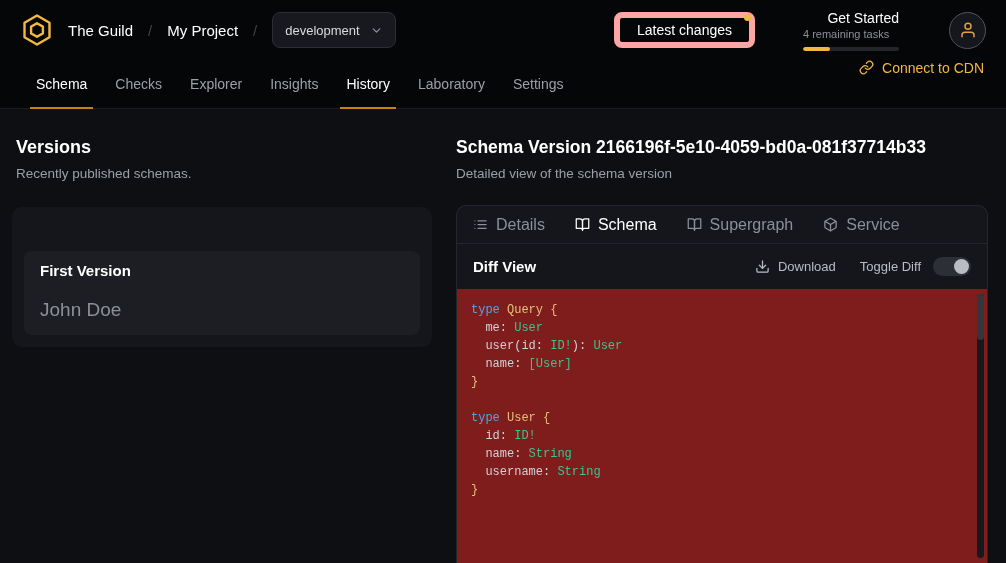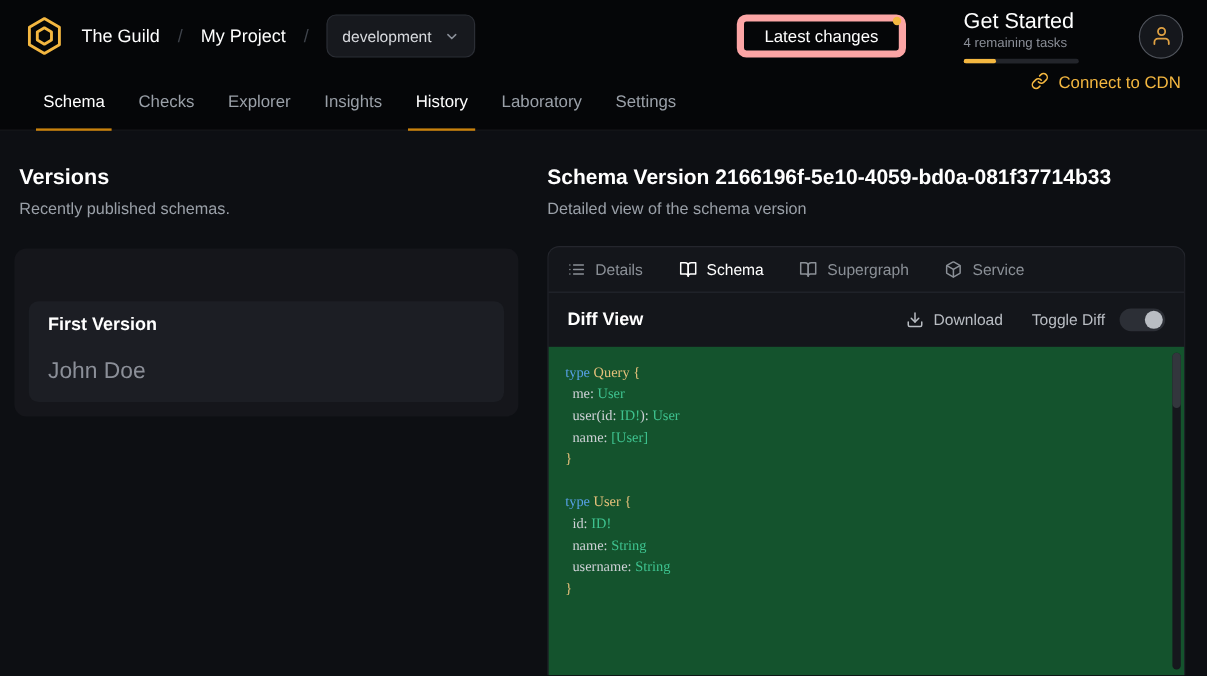--- a/index.html
+++ b/index.html
@@ -34,21 +34,21 @@
     border: 6px solid #fca5a5; border-radius: 8px;
     background: transparent; color: #ffffff;
     font-size: 14px; font-family: inherit; cursor: pointer;
   }
   .notif-dot {
     position: absolute; top: -4px; right: -2px;
     width: 7px; height: 7px; border-radius: 50%;
     background: #f4b740;
   }
   .get-started { margin-left: 48px; width: 96px; }
-  .gs-title { font-size: 18px; color: #ffffff; }
+  .gs-title { font-size: 14px; color: #ffffff; text-align: right; }
   .gs-sub { font-size: 11px; color: #8b8f98; margin-top: 2px; }
   .gs-bar { margin-top: 7px; height: 4px; border-radius: 2px; background: #23252b; overflow: hidden; }
   .gs-fill { height: 100%; background: #f4b740; border-radius: 2px; }
   .avatar {
     margin-left: 50px;
     width: 37px; height: 37px; border-radius: 50%;
     background: #15171c; border: 1px solid #50545c;
     display: flex; align-items: center; justify-content: center;
     color: #dfa143; cursor: pointer; flex-shrink: 0;
   }
@@ -107,37 +107,37 @@
     border: 1px solid #24262d; border-bottom: none;
     border-radius: 10px 10px 0 0;
     display: flex; flex-direction: column;
     background: #14161b;
   }
   .panel-tabs {
     display: flex; align-items: center; gap: 30px;
     height: 38px; padding: 0 16px; flex-shrink: 0;
     border-bottom: 1px solid #24262d;
   }
-  .ptab { display: flex; align-items: center; gap: 8px; font-size: 13px; color: #8b9097; cursor: pointer; }
+  .ptab { display: flex; align-items: center; gap: 8px; font-size: 16px; color: #8b9097; cursor: pointer; }
   .ptab.active { color: #ffffff; }
   .ptab svg { flex-shrink: 0; }
 
   .diff-row { display: flex; align-items: center; height: 45px; padding: 0 16px; flex-shrink: 0; }
   .diff-title { font-size: 15px; font-weight: bold; color: #ffffff; }
   .diff-actions { margin-left: auto; display: flex; align-items: center; gap: 24px; }
   .download-btn { display: flex; align-items: center; gap: 8px; font-size: 13px; color: #b9bdc3; cursor: pointer; }
   .toggle-wrap { display: flex; align-items: center; gap: 12px; }
   .toggle-label { font-size: 13px; color: #b9bdc3; }
   .toggle { width: 38px; height: 19px; border-radius: 10px; background: #2c2f36; position: relative; cursor: pointer; }
   .toggle-knob { position: absolute; top: 2px; right: 2px; width: 15px; height: 15px; border-radius: 50%; background: #b9bdc3; }
 
   .code-area {
     flex: 1; position: relative;
-    background: #14532d; padding: 12px 22px 12px 14px;
-    font-family: Liberation Serif, serif;
+    background: #7f1d1d; padding: 12px 22px 12px 14px;
+    font-family: Liberation Mono, monospace;
     font-size: 12px; line-height: 18px; overflow: hidden;
   }
   .code-line { white-space: pre; min-height: 18px; }
   .code-scrollbar {
     position: absolute; right: 3px; top: 5px; bottom: 5px; width: 7px;
     background: #16181d; border-radius: 4px;
   }
   .code-scroll-thumb { width: 7px; height: 46px; border-radius: 4px; background: #33363d; cursor: pointer; }
 
   svg.icon { display: block; }

